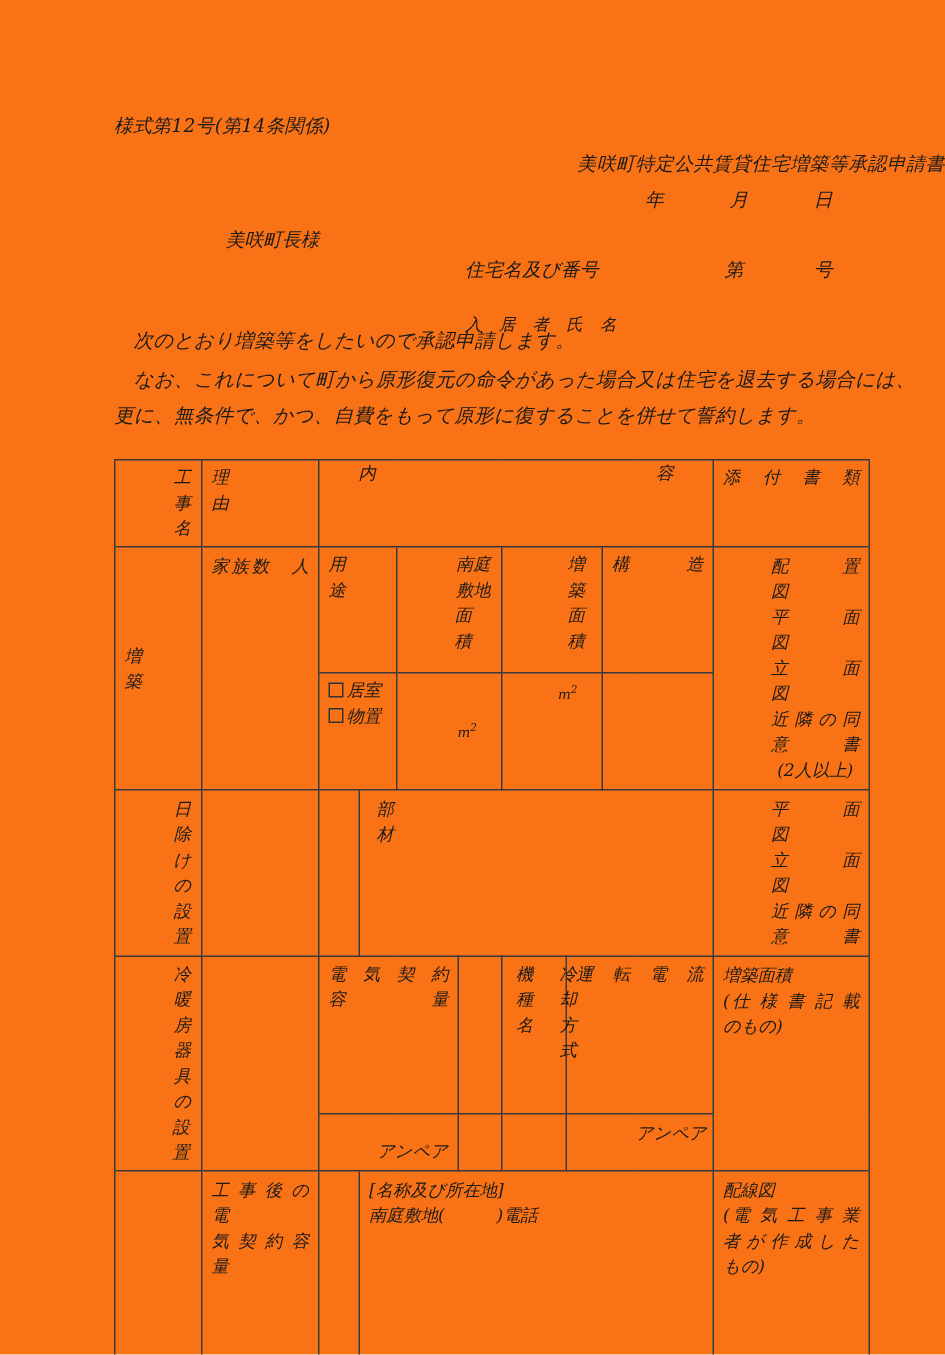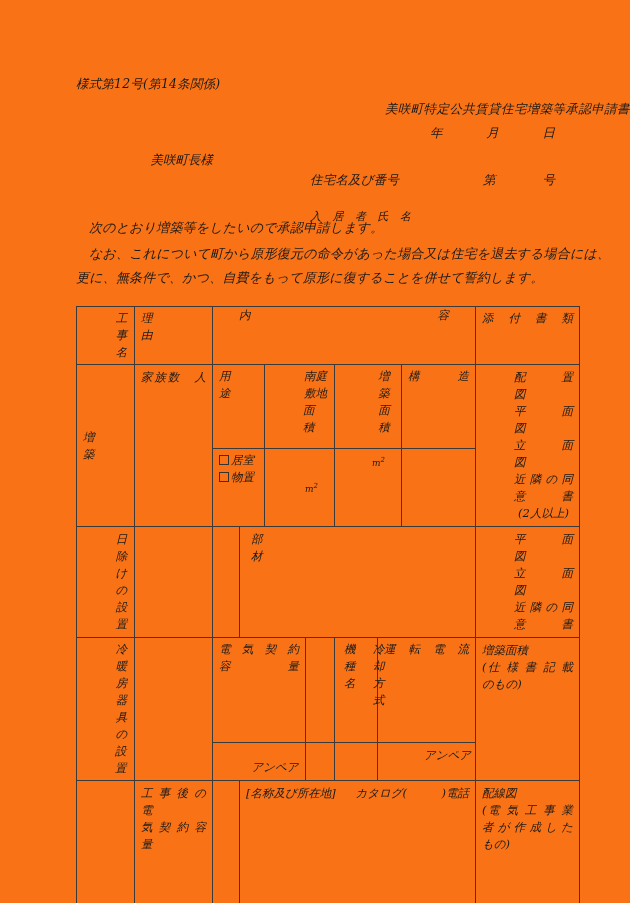--- a/index.html
+++ b/index.html
@@ -133,21 +133,21 @@
   .vtop {
     display: flex;
     flex-direction: column;
     justify-content: flex-start;
     height: 100%;
     box-sizing: border-box;
     padding: 4px 6px;
   }
   .vbetween {
     display: flex;
-    flex-direction: row;
+    flex-direction: column;
     justify-content: space-between;
     height: 100%;
     box-sizing: border-box;
     padding: 4px 6px;
   }
   .vend {
     display: flex;
     flex-direction: column;
     justify-content: flex-end;
     height: 100%;
@@ -434,21 +434,21 @@
           <span class="spread">工 事 後 の 電</span>
           <span class="spread">気 契 約 容 量</span>
         </div>
       </td>
       <td rowspan="2">
         <div class="writing-v ctr">電気工事者</div>
       </td>
       <td colspan="7" rowspan="2">
         <div class="cell vbetween">
           <span>[名称及び所在地]</span>
-          <span>カタログ(　　　)電話</span>
+          <span>南庭敷地(　　　)電話</span>
         </div>
       </td>
       <td rowspan="2">
         <div class="cell vtop">
           <span>配線図</span>
           <span>
                 <span class="spread">(電 気 工 事 業</span>
               </span>
           <span>
                 <span class="spread">者 が 作 成 し た</span>

